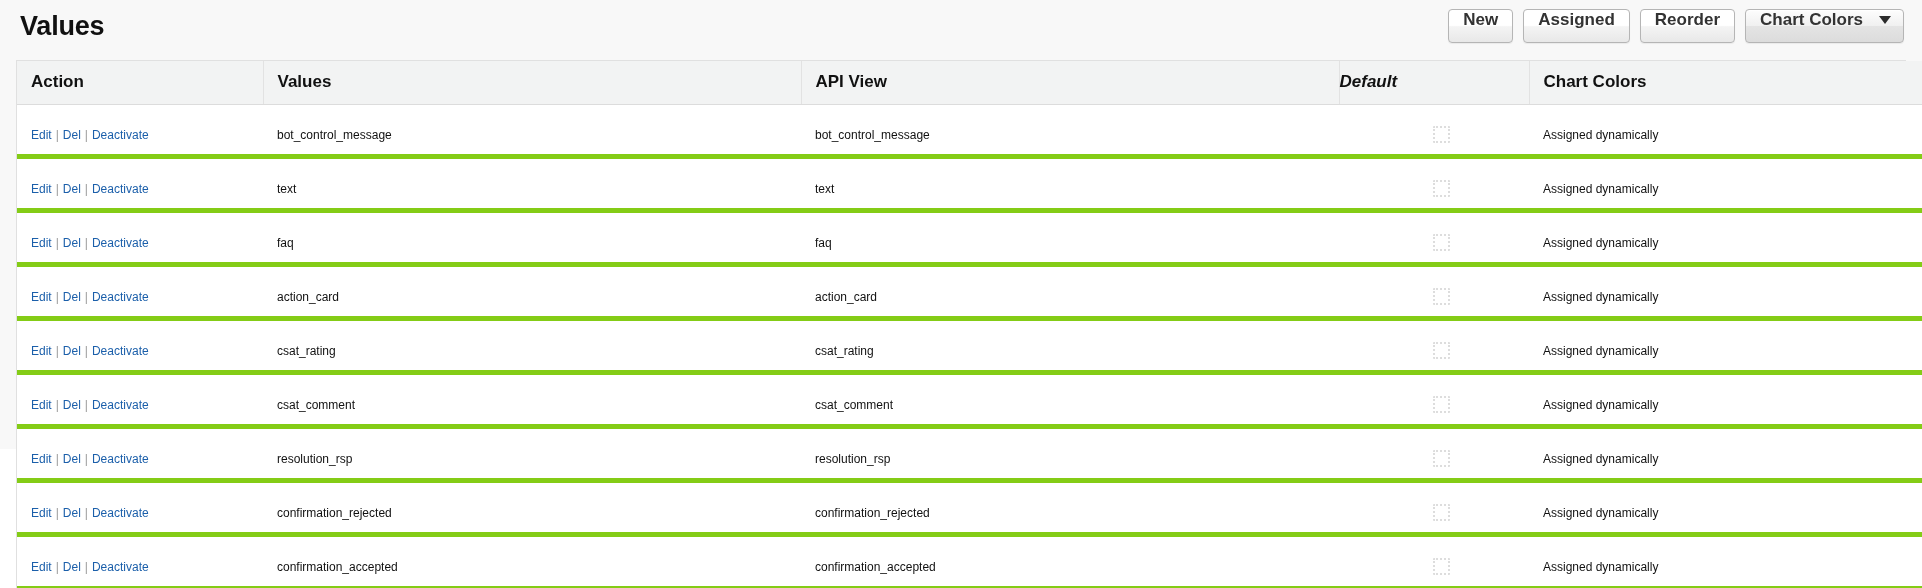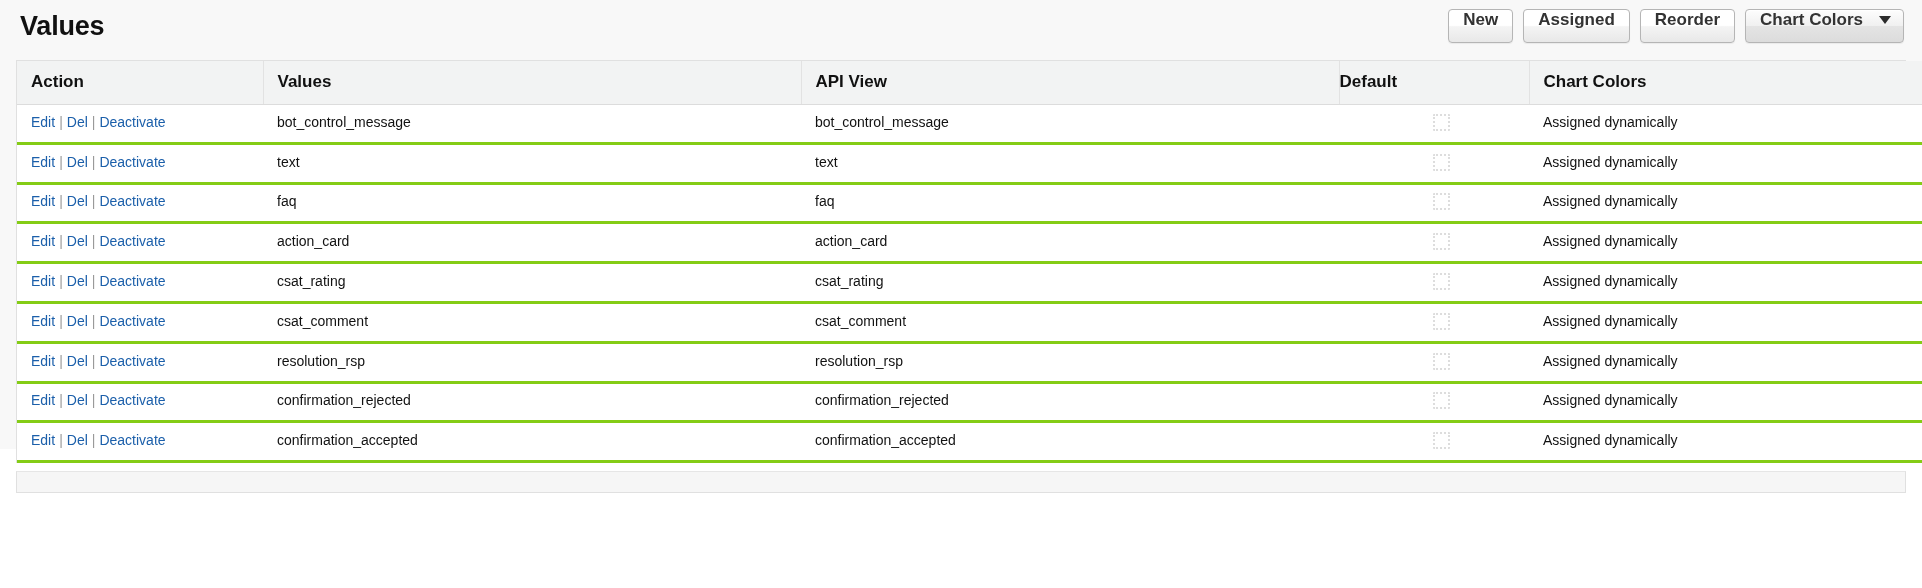--- a/index.html
+++ b/index.html
@@ -109,40 +109,40 @@
     border-right: 1px solid #e2e2e2;
     border-bottom: 1px solid #dcdcdc;
     box-sizing: border-box;
     white-space: nowrap;
   }
   table.values-table thead th:last-child {
     border-right: none;
   }
 
   table.values-table tbody td {
-    font-size: 14px;
+    font-size: 12px;
     color: #111111;
-    padding: 8px 0 11px 14px;
-    border-bottom: 3px solid #84cc16;
+    padding: 21px 0 11px 14px;
+    border-bottom: 5px solid #84cc16;
     background: #ffffff;
     box-sizing: border-box;
     white-space: nowrap;
     overflow: hidden;
     text-overflow: ellipsis;
     vertical-align: middle;
   }
 
   
   .col-action   { width: 246px; }
   .col-values   { width: 538px; }
   .col-api      { width: 538px; }
   .col-default  { width: 190px; }
   .col-chart    { width: 394px; }
 
-  .th-default { text-align: center; padding-left: 0 !important; }
+  .th-default { text-align: center; padding-left: 0 !important; font-style: italic; }
   .td-default { text-align: center; padding-left: 0; }
 
   
   .action-cell {
     color: #1b5faa;
     font-size: 18px;
   }
   .action-link {
     color: #1b5faa;
     text-decoration: none;

